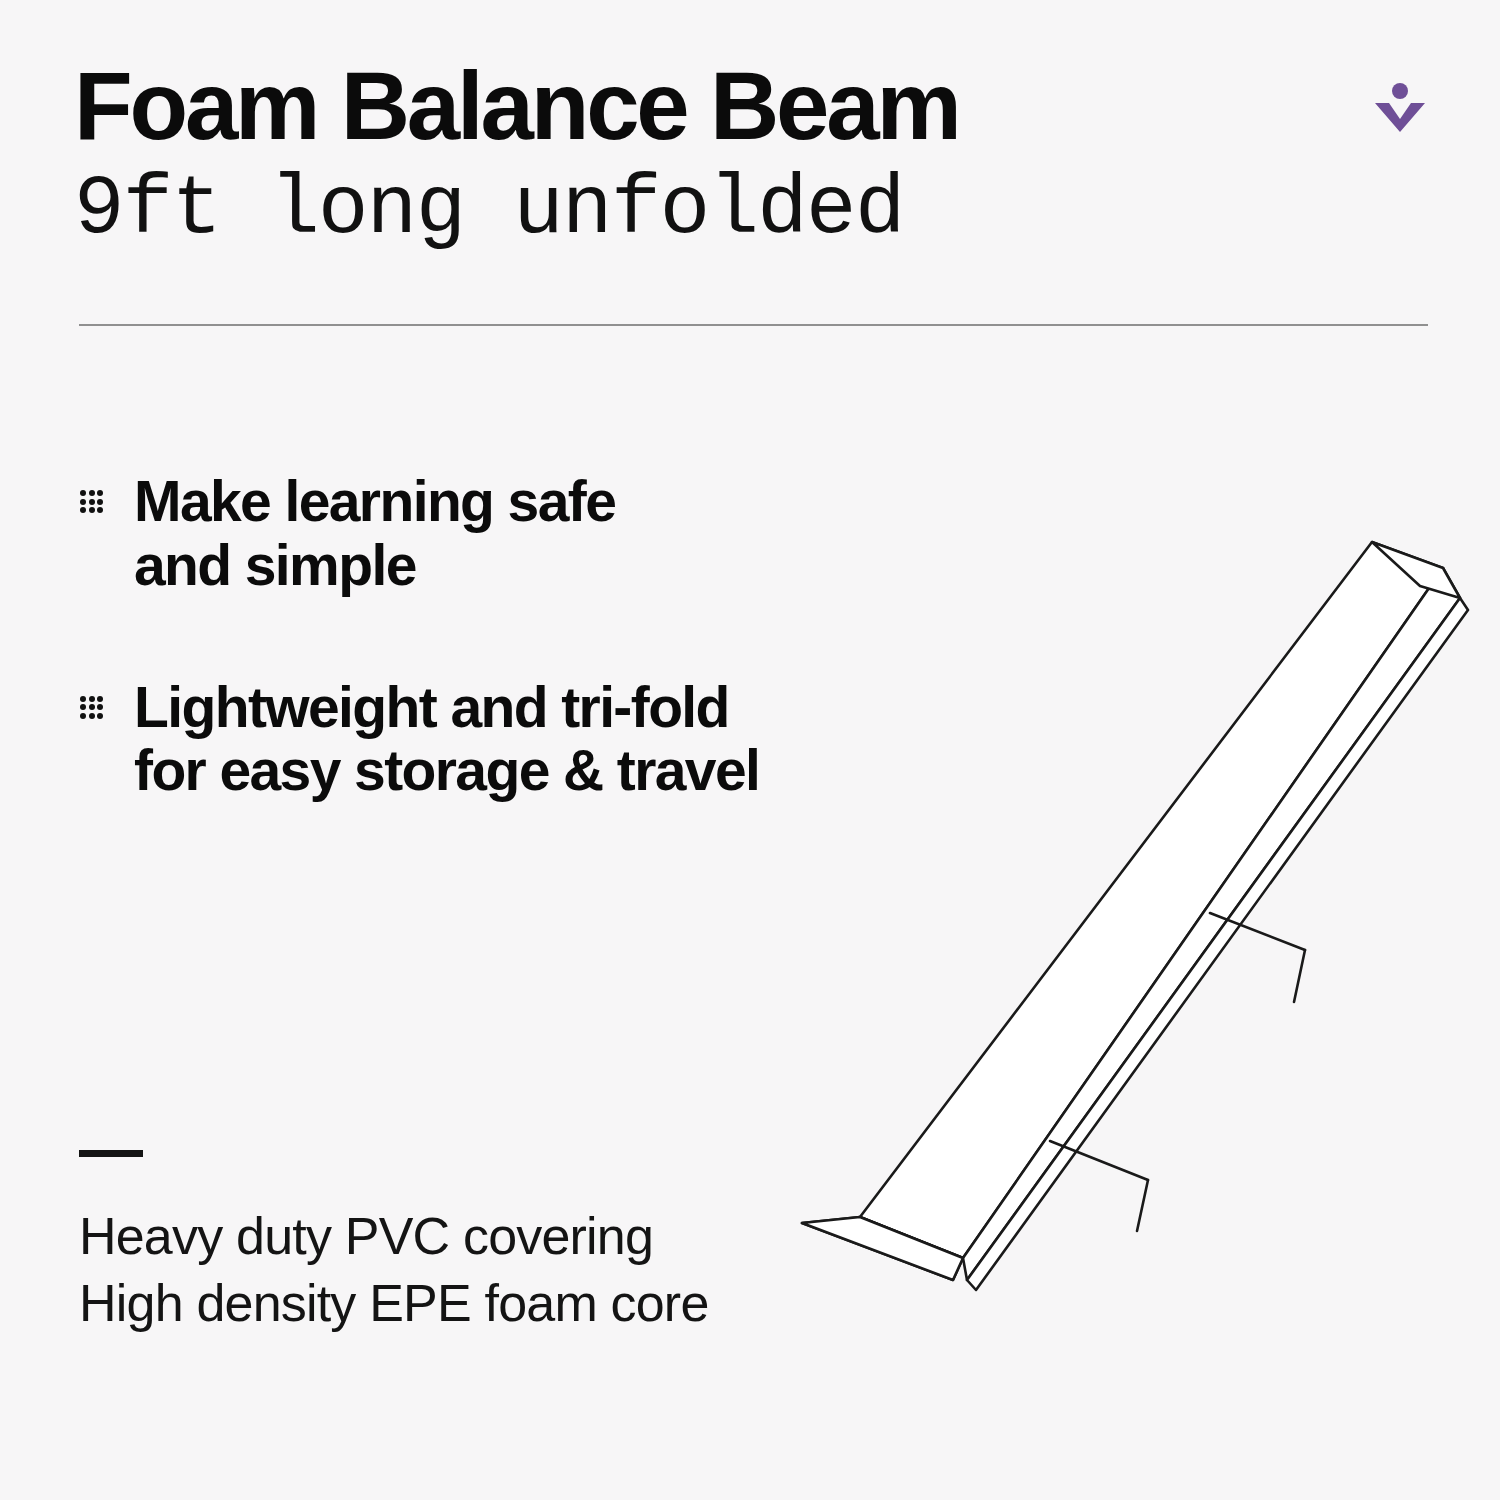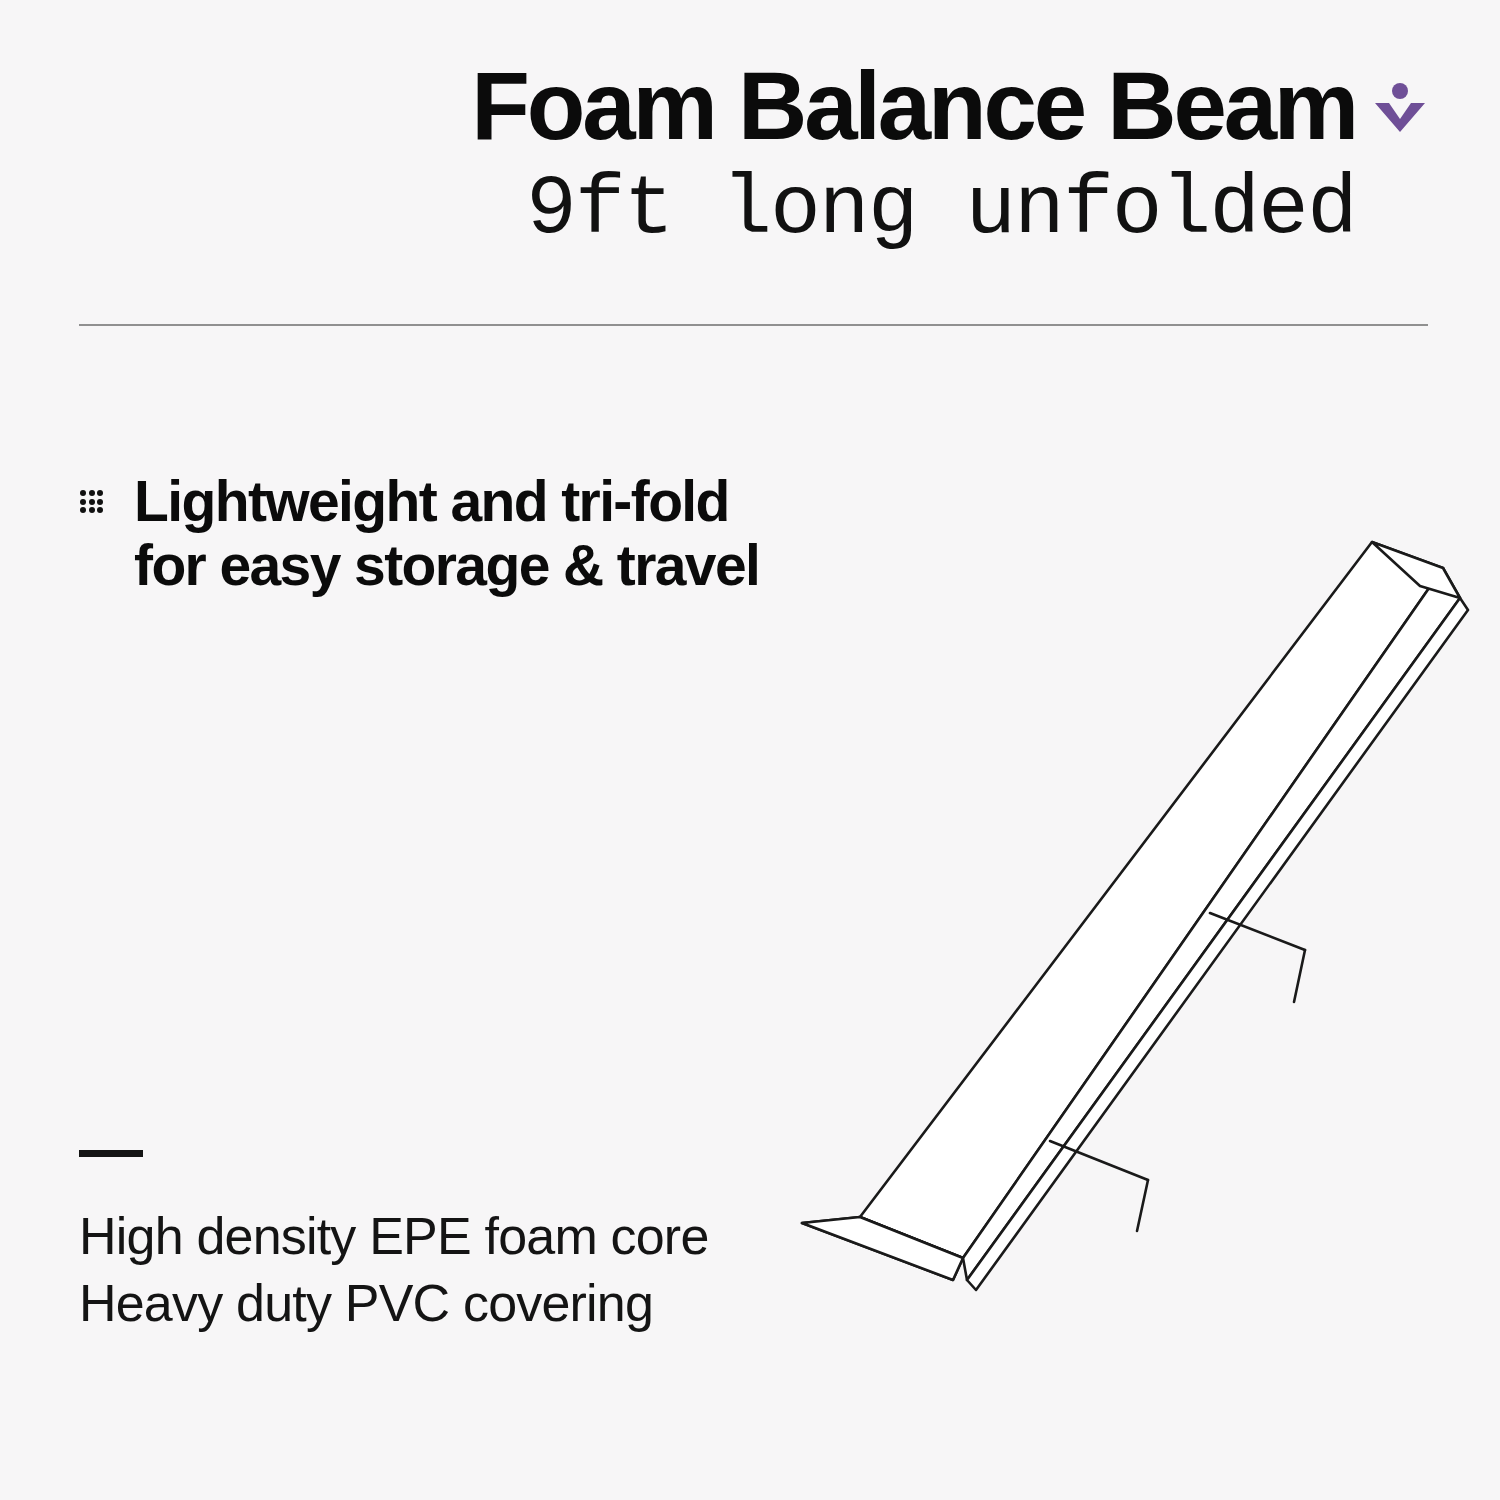--- a/index.html
+++ b/index.html
@@ -28,24 +28,23 @@
     top: 82px;
     right: 72px;
     width: 56px;
     height: 52px;
   }
   .brand-mark svg { display: block; width: 100%; height: 100%; }
 
   
   .header {
     position: absolute;
-    left: 66px;
+    left: 74px;
     top: 58px;
     width: 1290px;
-    text-align: right;
   }
   .title {
     margin: 0;
     font-size: 96px;
     font-weight: 800;
     letter-spacing: -3.2px;
     line-height: 1.0;
     color: #0b0b0b;
     white-space: nowrap;
   }
@@ -163,20 +162,35 @@
 
   <div class="header">
     <h1 class="title">Foam Balance Beam</h1>
     <h2 class="subtitle">9ft long unfolded</h2>
   </div>
   <div class="header-rule"></div>
 
   <ul class="features">
 
 
+    <li class="feature">
+      <span class="bullet-grid">
+        <i></i>
+          <i></i>
+          <i></i>
+          <i></i>
+          <i></i>
+          <i></i>
+          <i></i>
+          <i></i>
+          <i></i>
+      </span>
+      <span class="feature-text">Make learning safe
+and simple</span>
+    </li>
 
     <li class="feature">
       <span class="bullet-grid">
         <i></i>
           <i></i>
           <i></i>
           <i></i>
           <i></i>
           <i></i>
           <i></i>
@@ -184,22 +198,22 @@
           <i></i>
       </span>
       <span class="feature-text">Lightweight and tri-fold
 for easy storage &amp; travel</span>
     </li>
 
   </ul>
 
   <div class="footer">
     <div class="footer-dash"></div>
+    <span class="footer-line">Heavy duty PVC covering</span>
     <span class="footer-line">High density EPE foam core</span>
-    <span class="footer-line">Heavy duty PVC covering</span>
   </div>
 
   <div class="product-illustration">
     <svg viewBox="0 0 740 850" xmlns="http://www.w3.org/2000/svg">
       <g fill="#ffffff" stroke="#1a1a1a" stroke-width="2.6" stroke-linejoin="round" stroke-linecap="round">
 
         <path d="M 612 52 L 683 78 L 203 768 L 100 727 Z"></path>
 
         <path d="M 100 727 L 203 768 L 193 790 L 42 733 Z"></path>
 

